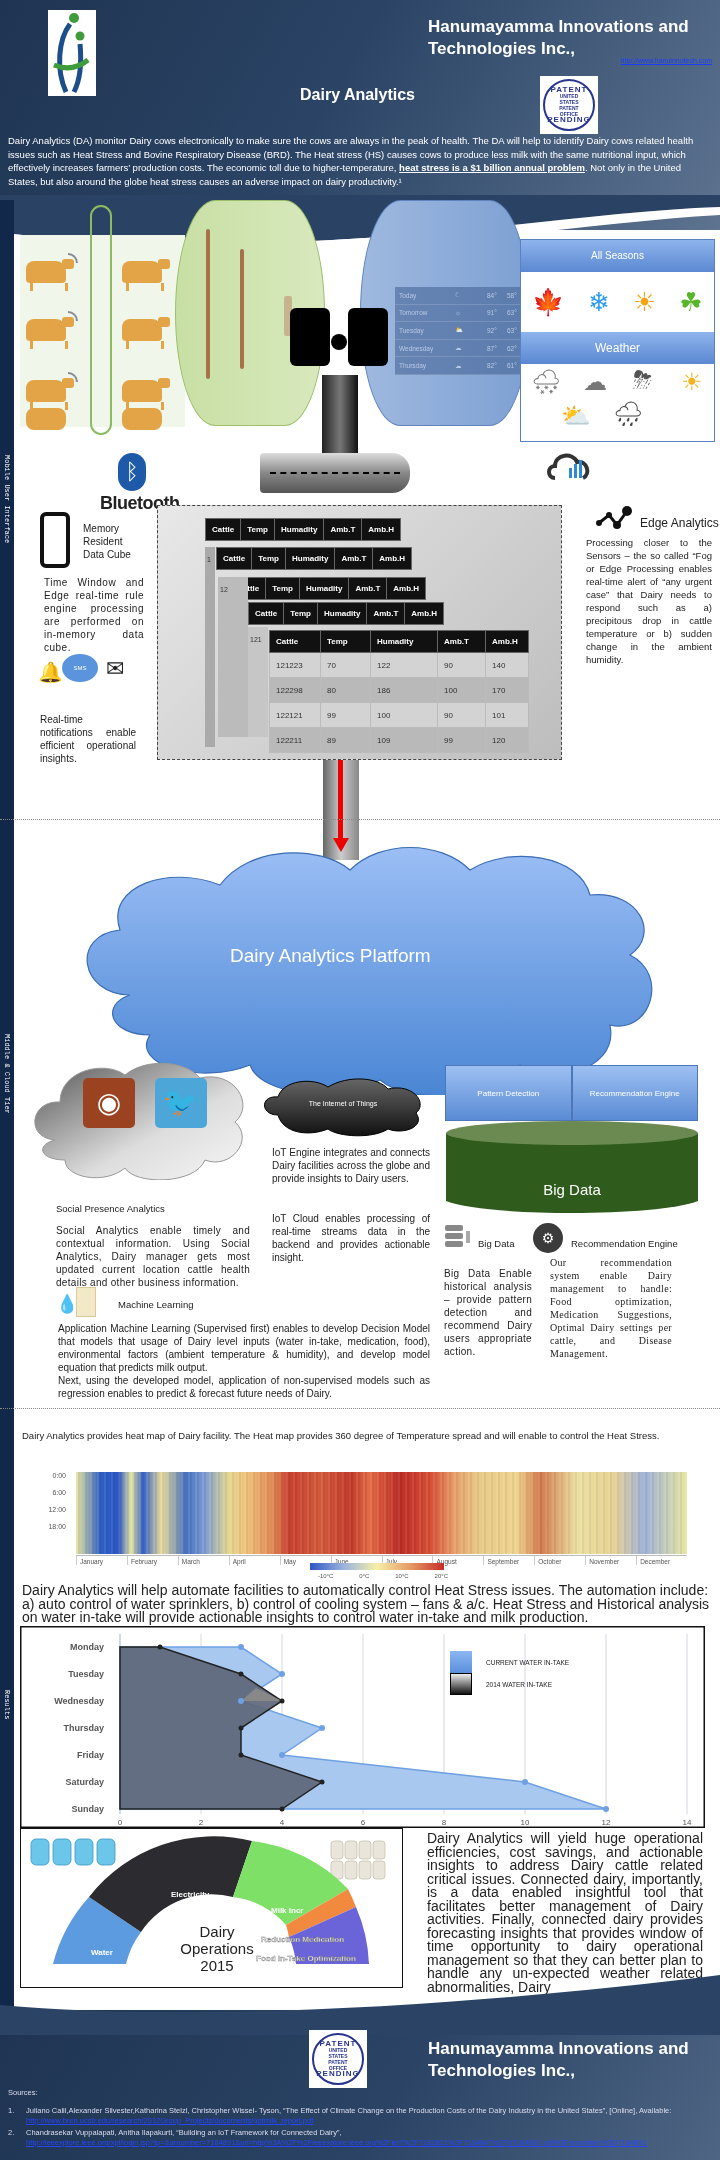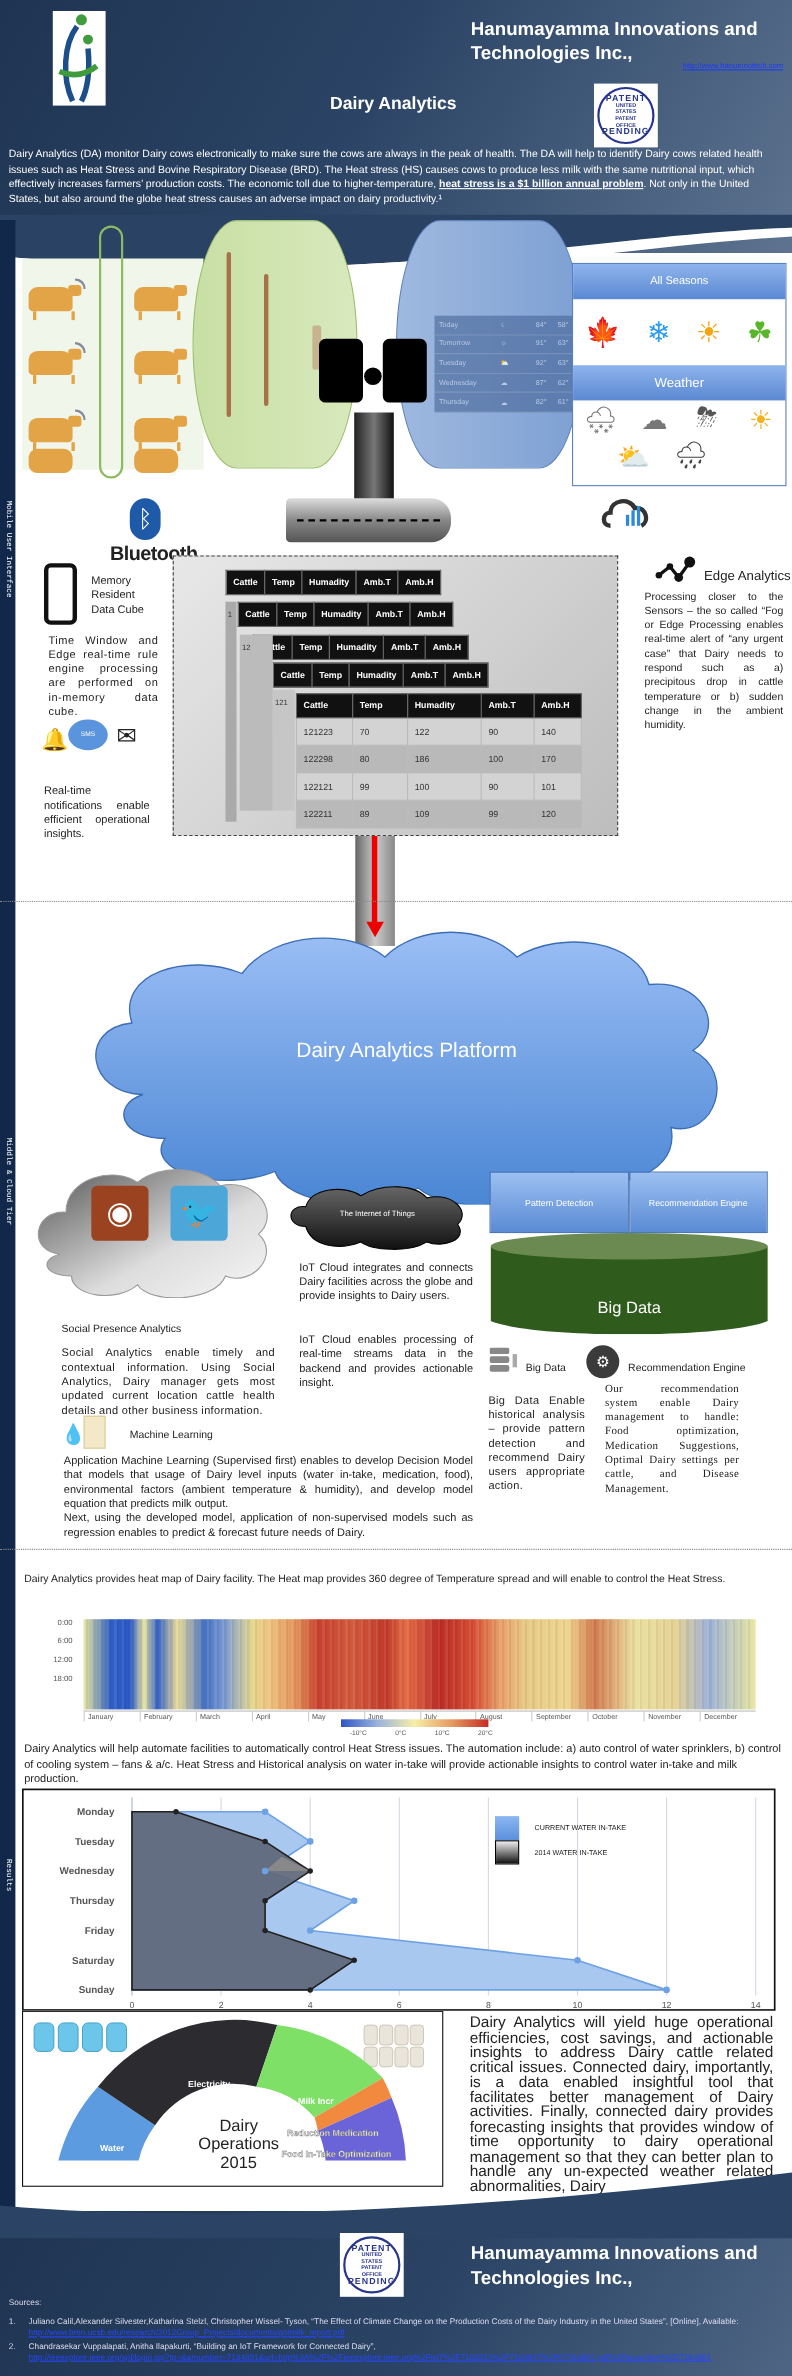--- a/index.html
+++ b/index.html
@@ -57,21 +57,21 @@
 #cloud-sm{left:545px;top:448px;width:48px;height:36px}
 #edge-icon{left:595px;top:505px;width:38px;height:24px}
 #edge-title{left:640px;top:516px;font-size:12px}
 #edge-text{left:586px;top:536px;width:126px;font-size:9.5px;line-height:13px}
 #arrow-pipe{left:323px;top:760px;width:36px;height:100px;background:linear-gradient(90deg,#666,#ccc,#888)}
 #arrow-red{left:338px;top:760px;width:5px;height:85px;background:#e00}
 #arrow-head{left:333px;top:838px;width:0;height:0;border-left:8px solid transparent;border-right:8px solid transparent;border-top:14px solid #e00}
 .dash-sep{left:0;width:720px;height:0;border-top:1.5px dotted #888}
 
 #platform{left:60px;top:845px;width:620px;height:250px}
-#platform-label{left:230px;top:945px;color:#fff;font-size:19px;width:240px;text-align:right}
+#platform-label{left:230px;top:945px;color:#fff;font-size:19px;width:240px;text-align:left}
 #social-cloud{left:25px;top:1060px;width:230px;height:120px}
 #rss{left:83px;top:1078px;width:52px;height:50px;background:#9b4321;border-radius:5px;color:#fff;font-size:28px;text-align:center;line-height:50px}
 #tw{left:155px;top:1078px;width:52px;height:50px;background:#4ca6d8;border-radius:5px;color:#fff;font-size:28px;text-align:center;line-height:50px}
 #iot-cloud{left:258px;top:1075px;width:170px;height:62px}
 #iot-label{left:262px;top:1100px;width:162px;text-align:center;color:#fff;font-size:7px}
 #iot-text1{left:272px;top:1146px;width:158px}
 #iot-text2{left:272px;top:1212px;width:158px}
 #spa-title{left:56px;top:1203px;font-size:9.5px}
 #spa-text{left:56px;top:1224px;width:194px;letter-spacing:0.3px}
 #ml-icons{left:56px;top:1287px;width:40px;height:30px}
@@ -89,21 +89,21 @@
 #re-text{left:550px;top:1256px;width:122px;letter-spacing:0.3px}
 
 #heat-intro{left:22px;top:1430px;font-size:9.5px}
 #heat-axis{left:40px;top:1467px;font-size:7px;color:#555;line-height:17px;text-align:right;width:26px}
 #heatmap{left:76px;top:1472px;width:611px;height:82px;background:linear-gradient(90deg,#e8e6a0 0%,#2f5fc4 4%,#2b58c6 7%,#e8e6a0 9%,#3260c7 11%,#eadc9a 14%,#4570c2 18%,#7b9bd3 21%,#e4d88f 25%,#efc07b 28%,#e08b55 32%,#c8402e 35%,#d25a3b 40%,#c23a2a 45%,#e36c45 48%,#bc2c25 53%,#d64e34 58%,#e8a06a 62%,#e7cb86 66%,#f0d590 72%,#d27a4e 76%,#ebe0a0 82%,#e6d293 88%,#9fb2d8 93%,#e8e6a0 100%)}
 #heatmap-shade{left:76px;top:1472px;width:611px;height:82px;background:repeating-linear-gradient(90deg,rgba(255,255,255,0.08) 0 2px,rgba(0,0,0,0.05) 2px 4px,rgba(255,255,255,0) 4px 7px)}
 #heat-months{left:76px;top:1555px;width:611px;display:flex;font-size:6.5px;color:#555;border-top:1px solid #bbb}
 #heat-months span{flex:1;border-left:1px solid #ccc;padding-left:3px;padding-top:2px}
 #heat-scale{left:310px;top:1563px;width:134px;height:7px;background:linear-gradient(90deg,#2f55c4,#9ab3dc,#f6efa8,#e59a63,#c52d27)}
 #heat-scale-labels{left:318px;top:1573px;width:130px;display:flex;justify-content:space-between;font-size:6px;color:#555}
-#auto-text{left:22px;top:1584px;width:690px;font-size:10px;line-height:13.5px}
+#auto-text{left:22px;top:1584px;width:690px;font-size:14px;line-height:13.5px}
 
 #wchart{left:20px;top:1626px;width:685px;height:202px;border:1.5px solid #111;background:#fff}
 #wchart svg{position:absolute;left:0;top:0}
 #wlegend{left:450px;top:1651px;width:140px}
 .lg-row{display:flex;align-items:center;height:22px;font-size:6.5px}
 .lg-sw{width:22px;height:22px;margin-right:14px}
 
 #donut-box{left:20px;top:1828px;width:383px;height:160px;border:1.5px solid #111;background:#fff}
 #final-text{left:427px;top:1832px;width:276px;font-size:14px;line-height:13.5px;text-align:justify}
 
@@ -381,21 +381,21 @@
 <svg id="iot-cloud" class="abs" viewBox="0 0 170 62">
   <defs>
       <linearGradient id="ig" x1="0" y1="0" x2="0" y2="1">
         <stop offset="0" stop-color="#666"></stop>
         <stop offset="1" stop-color="#111"></stop>
       </linearGradient>
     </defs>
   <path d="M20,40 C2,40 2,20 20,22 C25,5 55,2 70,12 C90,0 120,2 130,14 C155,8 170,28 158,38 C168,52 145,60 130,54 C115,64 80,62 70,54 C50,62 25,58 20,40 Z" fill="url(#ig)" stroke="#000"></path>
 </svg>
 <div id="iot-label" class="abs">The Internet of Things</div>
-<p id="iot-text1" class="abs just">IoT Cloud integrates and connects Dairy facilities across the globe and provide insights to Dairy users.</p>
+<p id="iot-text1" class="abs just">IoT Engine integrates and connects Dairy facilities across the globe and provide insights to Dairy users.</p>
 <p id="iot-text2" class="abs just">IoT Cloud enables processing of real-time streams data in the backend and provides actionable insight.</p>
 <div id="spa-title" class="abs">Social Presence Analytics</div>
 <p id="spa-text" class="abs just">Social Analytics enable timely and contextual information.   Using Social Analytics, Dairy manager gets most updated current location cattle health details and other business information.</p>
 <div id="ml-icons" class="abs">
   <span class="abs" style="left:0;top:6px;color:#1c6fd1;font-size:18px">💧</span>
   <span class="abs" style="left:20px;top:0;width:20px;height:30px;background:#f3e9c8;border:1px solid #dcc99a"></span>
 </div>
 <div id="ml-title" class="abs">Machine Learning</div>
 <div id="ml-text" class="abs">
   <p class="just">Application Machine Learning (Supervised first) enables to develop Decision Model that models that usage of Dairy level inputs (water in-take, medication, food), environmental factors (ambient temperature &amp; humidity), and develop model equation that predicts milk output.</p>

